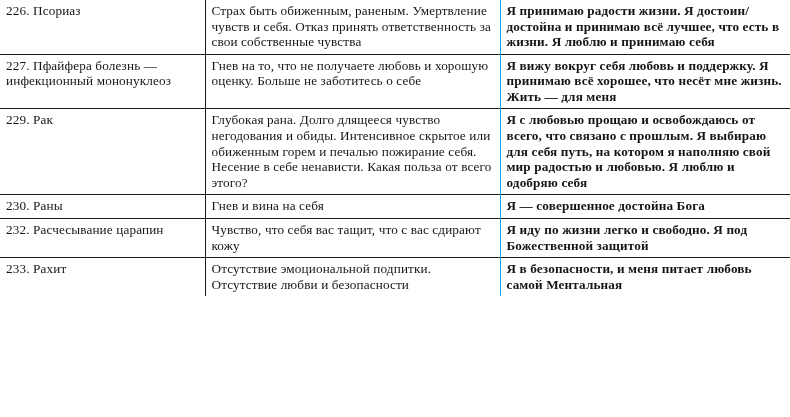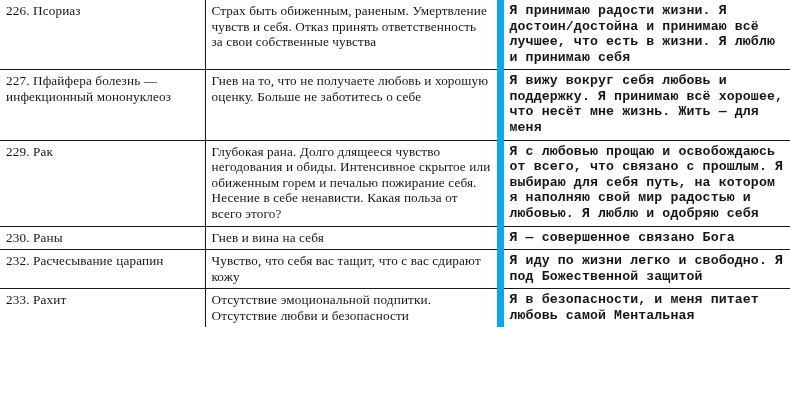--- a/index.html
+++ b/index.html
@@ -51,27 +51,27 @@
 
   td.col-name {
     padding-left: 4px;
     padding-right: 8px;
     border-right: 1px solid #1a1a1a;
     font-family: "Liberation Serif", "DejaVu Serif", serif;
   }
   td.col-cause {
     padding-left: 7px;
     padding-right: 8px;
-    border-right: 7px solid #0ea5e9;
+    border-right: 1px solid #0ea5e9;
     font-family: "Liberation Serif", "DejaVu Serif", serif;
   }
   td.col-affirm {
     padding-left: 7px;
     padding-right: 4px;
-    font-family: Liberation Mono, monospace;
+    font-family: Liberation Serif, serif;
     font-weight: 600;
   }
 
   
   td.face-sans {
     font-family: Liberation Serif, serif;
     font-size: 12.6px;
     font-weight: 400;
   }
 
@@ -104,21 +104,21 @@
 
       <tr class="row-tall">
         <td class="col-name">229. Рак</td>
         <td class="col-cause">Глубокая рана. Долго длящееся чувство негодования и обиды. Интенсивное скрытое или обиженным горем и печалью пожирание себя. Несение в себе ненависти. Какая польза от всего этого?</td>
         <td class="col-affirm">Я с любовью прощаю и освобождаюсь от всего, что связано с прошлым. Я выбираю для себя путь, на котором я наполняю свой мир радостью и любовью. Я люблю и одобряю себя</td>
       </tr>
 
       <tr>
         <td class="col-name">230. Раны</td>
         <td class="col-cause">Гнев и вина на себя</td>
-        <td class="col-affirm">Я — совершенное связано Бога</td>
+        <td class="col-affirm">Я — совершенное достойна Бога</td>
       </tr>
 
 
       <tr>
         <td class="col-name">232. Расчесывание царапин</td>
         <td class="col-cause">Чувство, что себя вас тащит, что с вас сдирают кожу</td>
         <td class="col-affirm">Я иду по жизни легко и свободно. Я под Божественной защитой</td>
       </tr>
 
       <tr>

